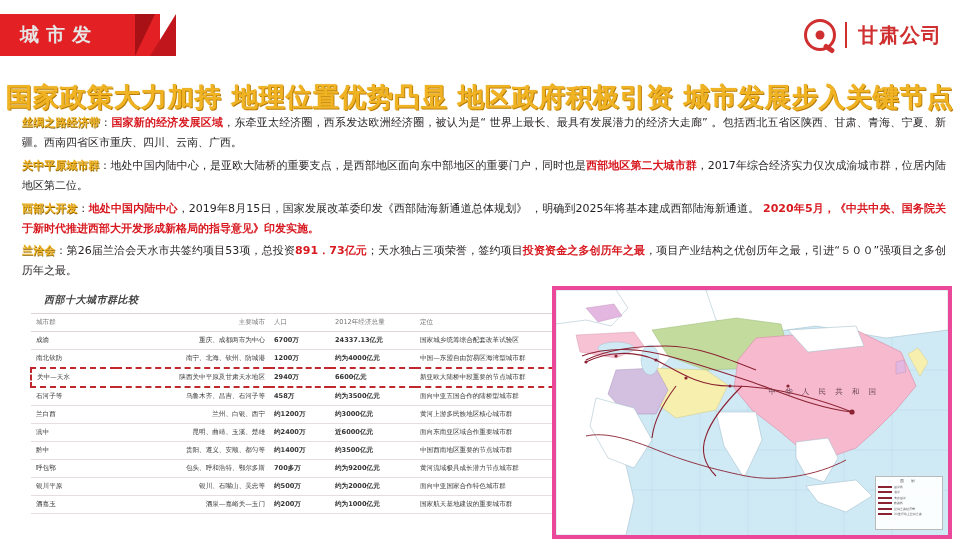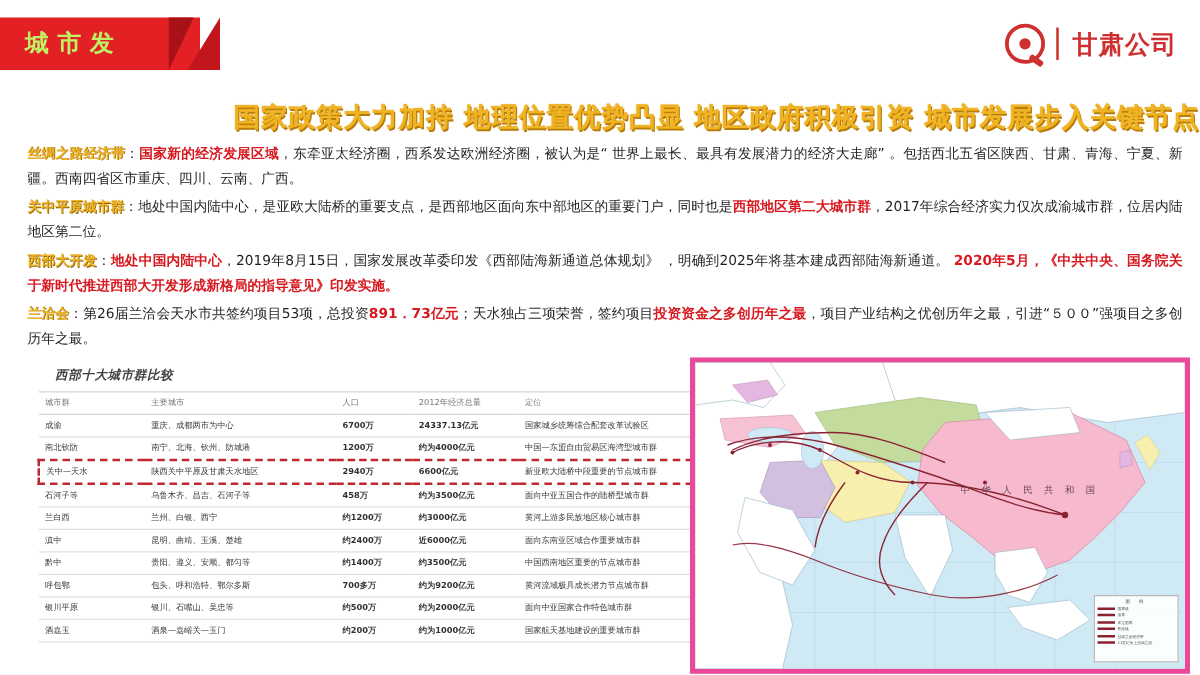--- a/index.html
+++ b/index.html
@@ -7,21 +7,21 @@
     width:960px;height:540px;overflow:hidden;
     background:#ffffff;
     font-family:"DejaVu Sans","Liberation Sans",sans-serif;
     position:relative;
   }
   .slide{position:absolute;inset:0;background:#fff;}
 
   
   .banner{position:absolute;left:0;top:14px;height:42px;width:160px;background:#e32024;
           display:flex;align-items:center;}
-  .banner-text{color:#bef264;font-size:19px;font-weight:bold;letter-spacing:7px;
+  .banner-text{color:#e5e5e5;font-size:19px;font-weight:bold;letter-spacing:7px;
                padding-left:20px;white-space:nowrap;}
   .banner-wedge2{position:absolute;left:150px;top:14px;width:0;height:0;
                  border-bottom:42px solid #c0161c;border-left:26px solid transparent;}
   .banner-wedge3{position:absolute;left:135px;top:14px;width:0;height:0;
                  border-top:42px solid #a81217;border-right:20px solid transparent;}
 
   
   .logo{position:absolute;right:18px;top:19px;display:flex;align-items:center;height:32px;}
   .logo-mark{width:26px;height:26px;border-radius:50%;border:3px solid #cf2f2f;
              position:relative;margin-right:7px;flex:none;}
@@ -30,22 +30,22 @@
   .logo-mark:before{content:"";position:absolute;right:-2px;bottom:-3px;width:12px;height:5px;
                     background:#cf2f2f;transform:rotate(35deg);border-radius:2px;}
   .logo-name{display:flex;flex-direction:column;justify-content:center;margin-right:10px;}
   .logo-cn{color:#cf2f2f;font-size:20px;font-weight:bold;line-height:20px;letter-spacing:1px;}
   .logo-sub{color:#cf2f2f;font-size:7px;line-height:10px;letter-spacing:4.5px;
             transform:scale(.9);transform-origin:left center;}
   .logo-div{width:2px;height:26px;background:#cf2f2f;margin:0 11px 0 2px;}
   .logo-branch{color:#cf2f2f;font-size:20px;font-weight:bold;letter-spacing:1px;text-align:right;}
 
   
-  .title{position:absolute;left:0;right:0;top:80px;text-align:right;
-         font-size:21px;font-weight:bold;letter-spacing:1px;
+  .title{position:absolute;left:0;right:0;top:80px;text-align:center;
+         font-size:26px;font-weight:bold;letter-spacing:1px;
          color:#f0b323;
          text-shadow:0 0 1px #d99a0c, 1px 1px 0 #b5790a, -0.5px -0.5px 0 #ffe08a;}
 
   
   .para{position:absolute;left:22px;right:14px;font-size:11px;line-height:20px;
         color:#231f20;text-align:justify;}
   .p1{top:113px;}
   .p2{top:156px;}
   .p3{top:199px;}
   .p4{top:241px;}
@@ -58,21 +58,21 @@
   .tbl-wrap{position:absolute;left:30px;top:293px;width:498px;}
   .tbl-title{font-size:10px;font-weight:bold;font-style:italic;color:#444;
              margin:0 0 6px 14px;letter-spacing:.5px;}
   table{border-collapse:collapse;width:100%;table-layout:fixed;}
   th,td{font-size:6.6px;color:#3a3a3a;text-align:left;padding:3px 4px 3px 5px;
         border-bottom:1px solid #e6dede;white-space:nowrap;overflow:hidden;
         text-overflow:ellipsis;line-height:11px;}
   th{color:#777;font-weight:normal;border-bottom:1px solid #ddd4d4;}
   thead tr{border-top:1px solid #ddd4d4;margin-top:36px;}
   .c0{width:76px;}
-  .c1{width:144px;}
+  .c1{width:144px;text-align:right;}
   .c2{width:52px;}
   .c3{width:76px;}
   .c4{width:150px;}
   td.c2,td.c3{font-weight:bold;color:#333;}
   tr.hl td{border-top:2px dashed #c0282d;border-bottom:2px dashed #c0282d;}
   tr.hl td:first-child{border-left:2px dashed #c0282d;}
   tr.hl td:last-child{border-right:2px dashed #c0282d;}
 
   
   .map{position:absolute;left:552px;top:286px;width:392px;height:245px;

